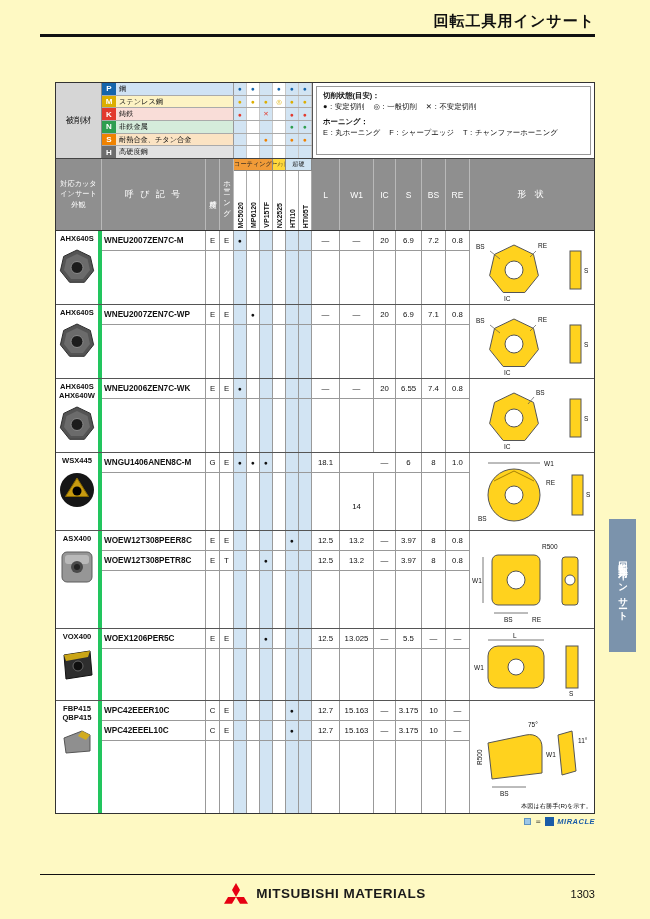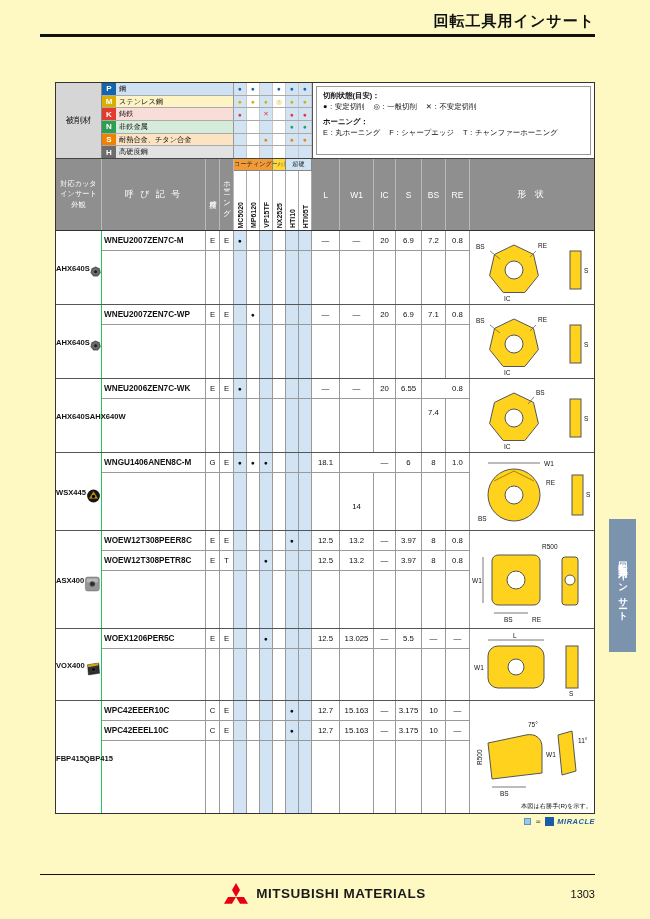--- a/index.html
+++ b/index.html
@@ -50,21 +50,21 @@
   .grade-name span { writing-mode:vertical-rl; transform:rotate(180deg); font-size:7px; font-weight:bold; }
   .dims-block { width:158px; display:flex; flex-direction:column; }
   .dims-title { height:36px; border-bottom:1px solid #b9b9b9; }
   .dim-cols { flex:1; display:flex; }
   .dim-col { background:#8f8f8f; color:#fff; font-size:8.5px; display:flex; align-items:center; justify-content:center; border-right:1px solid #b9b9b9; }
   .c-shape { flex:1; border-right:none; font-size:9px; letter-spacing:3px; }
 
   
   .group { display:flex; border-bottom:1px solid #555; }
   .group:last-child { border-bottom:none; }
-  .g-model { width:46px; border-right:1px solid #22c55e; display:flex; align-items:center; padding-top:3px; }
+  .g-model { width:46px; border-right:4px solid #22c55e; display:flex; flex-direction:column; align-items:center; padding-top:3px; }
   .mname { font-size:7.6px; font-weight:bold; line-height:1.2; }
   .g-model svg { margin-top:6px; }
   .g-mid { width:368px; display:flex; flex-direction:column; }
   .data-row { display:flex; height:20px; border-bottom:1px solid #999; }
   .filler { flex:1; display:flex; }
   .cell, .fcell { border-right:1px solid #999; display:flex; align-items:center; justify-content:center; font-size:7.8px; flex:none; height:100%; }
   .fcell { border-bottom:none; }
   .w-desig { width:104px; }
   .cell.w-desig { justify-content:flex-start; padding-left:2px; font-size:8.2px; font-weight:bold; }
   .w-acc, .w-hon { width:14px; }
@@ -370,21 +370,21 @@
               <div class="cell w-g striped">●</div>
               <div class="cell w-g"></div>
               <div class="cell w-g striped"></div>
               <div class="cell w-g"></div>
               <div class="cell w-g striped"></div>
               <div class="cell w-g striped"></div>
               <div class="cell" style="width: 28px;">—</div>
               <div class="cell" style="width: 34px;">—</div>
               <div class="cell" style="width: 22px;">20</div>
               <div class="cell" style="width: 26px;">6.55</div>
-              <div class="cell" style="width: 24px; margin-top: 24px;">7.4</div>
+              <div class="cell" style="width: 24px;">7.4</div>
               <div class="cell" style="width: 24px;">0.8</div>
             </div>
             <div class="filler">
               <div class="fcell" style="width: 104px;"></div>
               <div class="fcell" style="width: 14px;"></div>
               <div class="fcell" style="width: 14px;"></div>
               <div class="fcell striped" style="width: 13px;"></div>
               <div class="fcell" style="width: 13px;"></div>
               <div class="fcell striped" style="width: 13px;"></div>
               <div class="fcell" style="width: 13px;"></div>

